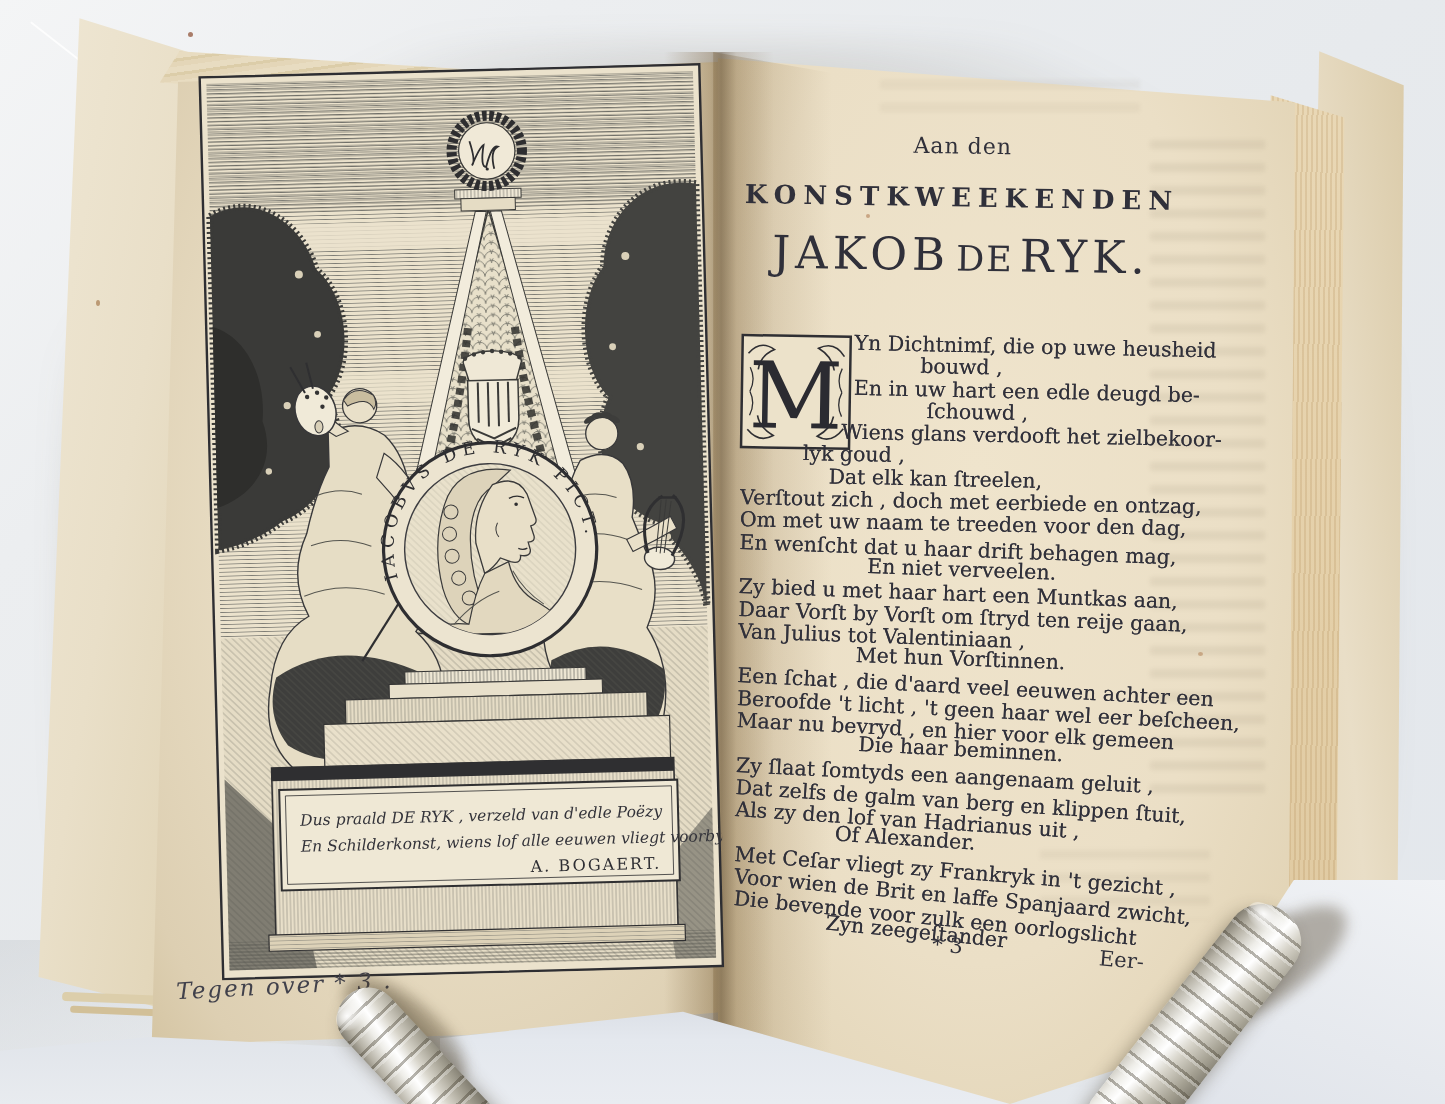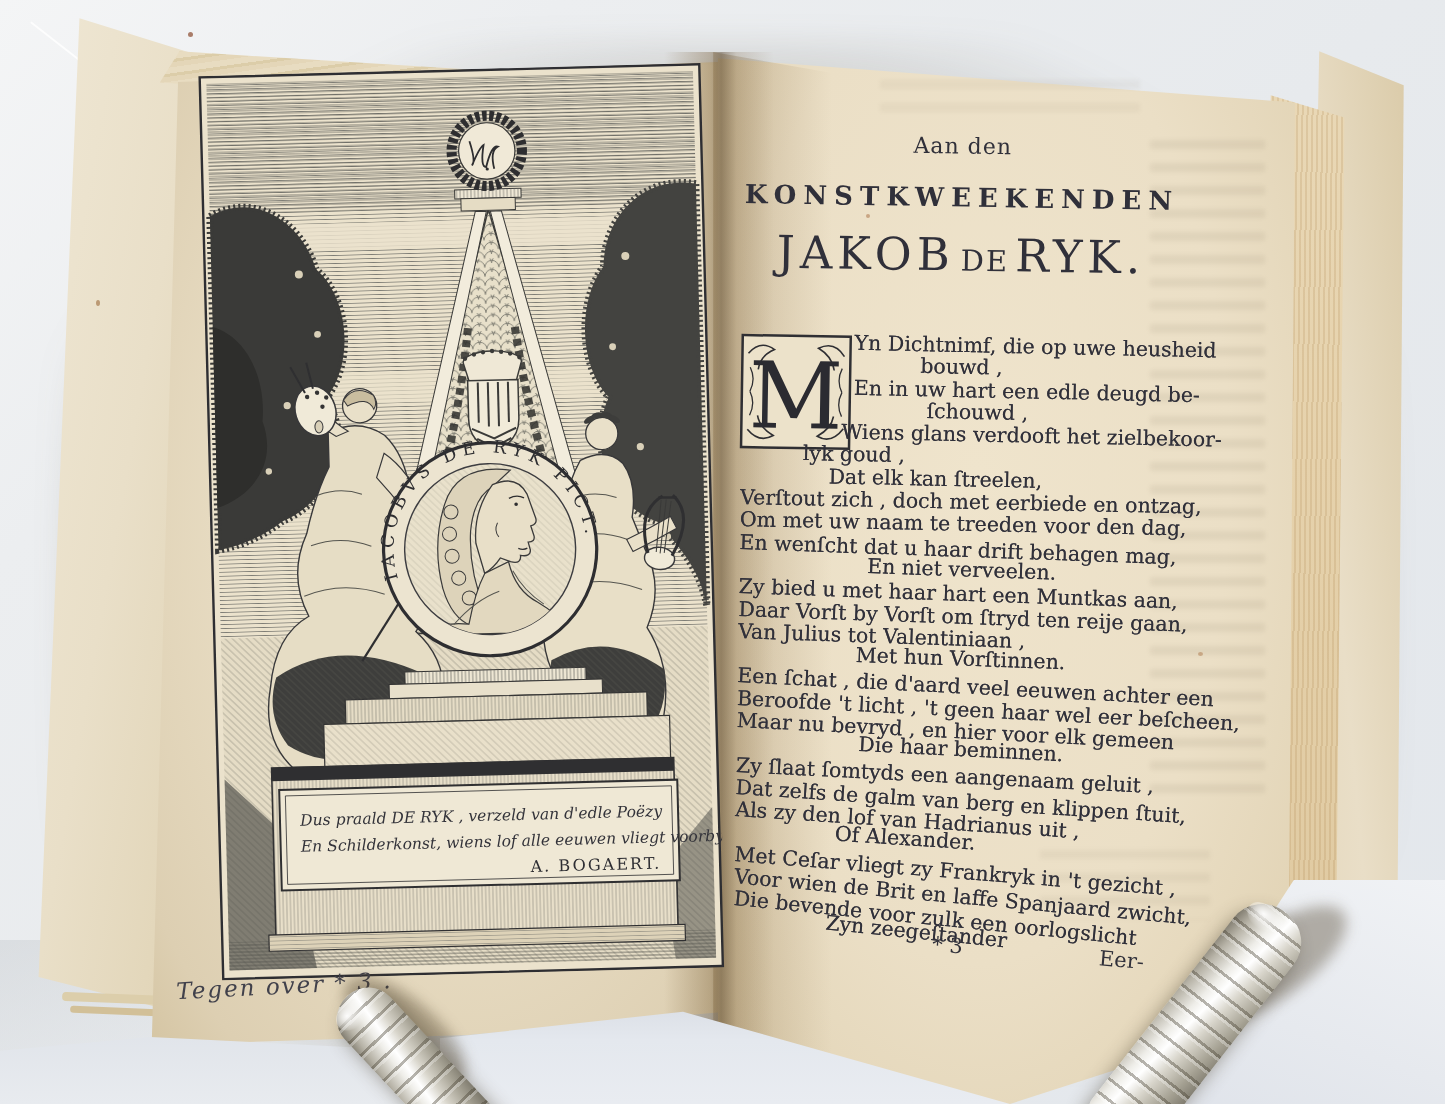--- a/index.html
+++ b/index.html
@@ -77,21 +77,21 @@
   .prong-right{left:1234px;top:908px;width:76px;height:280px;border-radius:36px 36px 14px 14px;
     transform:rotate(38deg);transform-origin:50% 8%;}
   .prong-shadow{position:absolute;border-radius:50%;background:rgba(75,62,40,.38);filter:blur(7px);}
   
   .rp-text{position:absolute;left:740px;top:130px;width:446px;height:880px;
     color:#30303a;transform:rotate(0.9deg);transform-origin:0 0;}
   .rp-head{text-align:center;}
   .dedication{font-size:22px;letter-spacing:1px;}
   .title-upper{margin-top:24px;font-size:26px;letter-spacing:7px;font-weight:bold;}
   .title-name{margin-top:16px;font-size:45px;letter-spacing:5px;white-space:nowrap;}
-  .title-de{font-size:29px;letter-spacing:2px;padding:0 6px;}
+  .title-de{font-size:35px;letter-spacing:2px;padding:0 6px;}
   .poem{position:absolute;left:6px;top:200px;width:440px;font-size:20.5px;line-height:22.3px;}
   .dropcap{position:absolute;left:-2px;top:3px;width:112px;height:116px;}
   .pl{white-space:nowrap;transform-origin:0 50%;text-shadow:0 0 .5px rgba(48,48,58,.8);}
   .i62{margin-left:62px;}.i88{margin-left:88px;}.i92{margin-left:92px;}
   .i100{margin-left:100px;}.i112{margin-left:112px;}.i118{margin-left:118px;}
   .i122{margin-left:122px;}.i128{margin-left:128px;}.i178{margin-left:178px;}.i185{margin-left:185px;}
   .ra{transform:rotate(.3deg);}.rb{transform:rotate(1.1deg);}.rc{transform:rotate(2deg);}
   .rd{transform:rotate(2.8deg);}.re{transform:rotate(3.6deg);}.rf{transform:rotate(4.3deg);}
   .rg{transform:rotate(4.8deg);}
   .sig-mark{position:absolute;left:205px;top:800px;font-size:21px;transform:rotate(3deg);}

